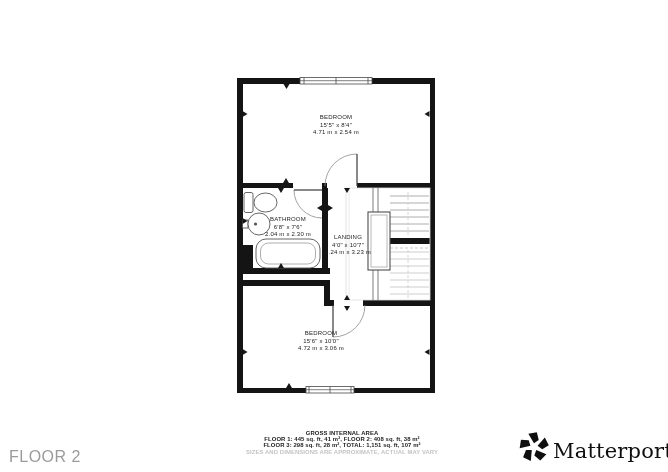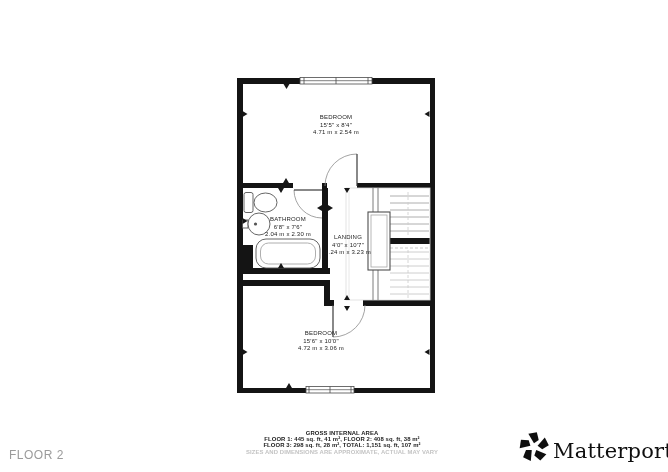--- a/index.html
+++ b/index.html
@@ -1,21 +1,21 @@
 <!DOCTYPE html>
 <html><head>
 <meta charset="utf-8">
 <style>
   html,body{margin:0;padding:0;background:#ffffff;}
   .screen{position:relative;width:668px;height:472px;background:#fff;overflow:hidden;
           font-family:"Liberation Sans",sans-serif;}
   .plan-svg{position:absolute;left:0;top:0;}
   .room-label{position:absolute;text-align:center;color:#1c1c1c;font-size:6px;
               line-height:7.5px;letter-spacing:.2px;white-space:nowrap;}
-  .floor-label{position:absolute;left:9px;top:448px;font-size:12px;color:#9b9b9b;
+  .floor-label{position:absolute;left:9px;top:448px;font-size:16px;color:#9b9b9b;
                letter-spacing:.5px;}
   .gia{position:absolute;left:192px;top:430px;width:300px;text-align:center;
        font-size:5.9px;line-height:6.2px;color:#1b1b1b;font-weight:bold;letter-spacing:.1px;}
   .gia .disclaimer{color:#c3c3c3;font-weight:bold;}
   .brand{position:absolute;left:517px;top:430px;width:145px;height:38px;}
   .brand-word{position:absolute;left:36px;top:9px;font-family:"DejaVu Serif","Liberation Serif",serif;
               font-size:21px;color:#0f0f0f;letter-spacing:.2px;}
 </style>
 </head>
 <body>

